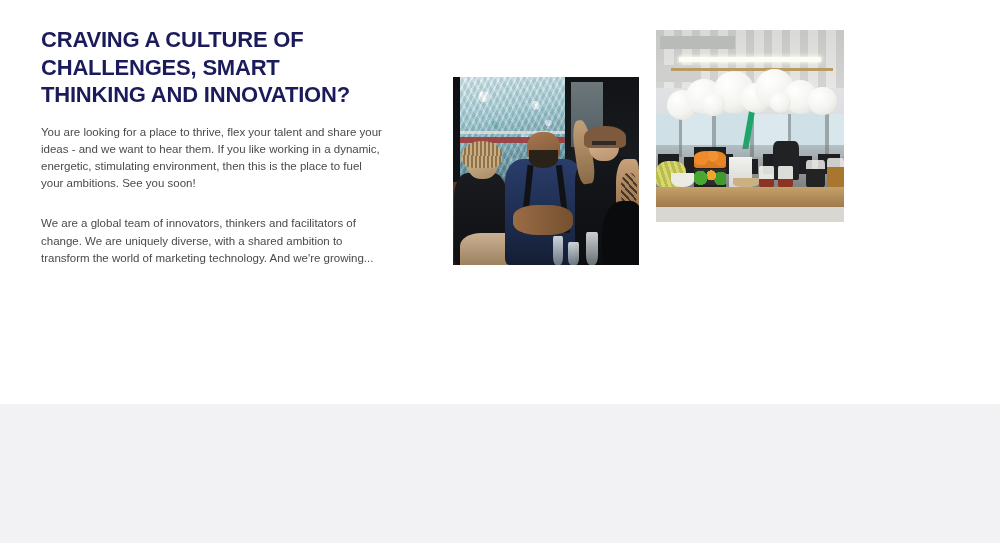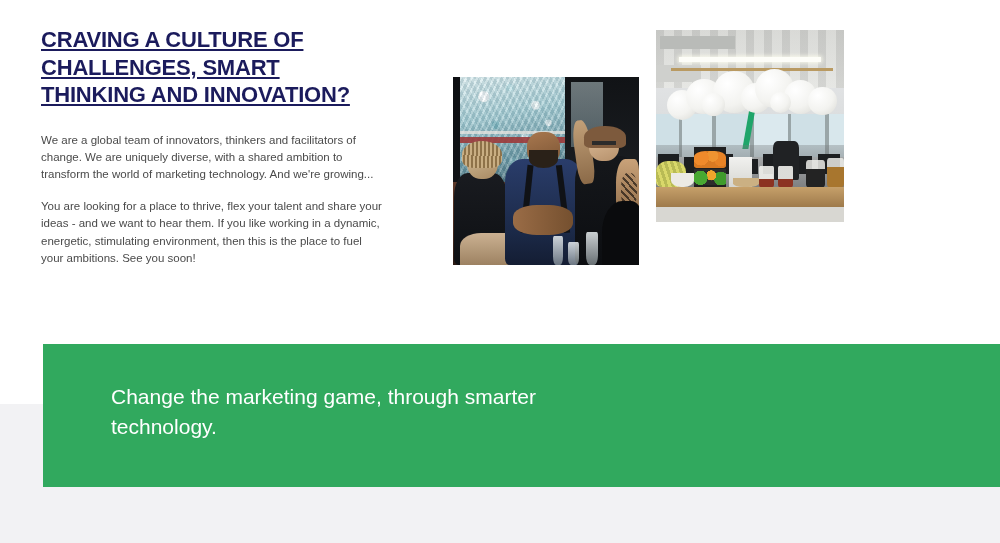--- a/index.html
+++ b/index.html
@@ -40,21 +40,20 @@
   }
   .headline {
     margin: 0;
     font-size: 22px;
     line-height: 27.5px;
     font-weight: bold;
     letter-spacing: -0.2px;
     color: #1b1b5c;
     text-transform: uppercase;
     font-family: "Liberation Sans", sans-serif;
-    text-decoration: underline;
   }
   .body-para {
     margin: 0;
     font-size: 11.5px;
     line-height: 17.2px;
     color: #4a4a4a;
     font-family: "Liberation Sans", sans-serif;
   }
   .para-1 { margin-top: 23px; }
   .para-2 { margin-top: 15px; }
@@ -651,22 +650,22 @@
 </style>
 </head>
 <body>
 
 <div class="page">
 
   <div class="gray-band"></div>
 
   <div class="text-col">
     <h1 class="headline">Craving a culture of challenges, smart thinking and innovation?</h1>
+    <p class="body-para para-2">You are looking for a place to thrive, flex your talent and share your ideas - and we want to hear them. If you like working in a dynamic, energetic, stimulating environment, then this is the place to fuel your ambitions. See you soon!</p>
     <p class="body-para para-1">We are a global team of innovators, thinkers and facilitators of change. We are uniquely diverse, with a shared ambition to transform the world of marketing technology. And we're growing...</p>
-    <p class="body-para para-2">You are looking for a place to thrive, flex your talent and share your ideas - and we want to hear them. If you like working in a dynamic, energetic, stimulating environment, then this is the place to fuel your ambitions. See you soon!</p>
   </div>
 
   <div class="photo photo-people" aria-label="Three colleagues sitting on a couch laughing together in a lounge">
     <div class="photo-inner">
       <div class="lounge-bg"></div>
       <div class="lounge-window"></div>
       <div class="lounge-rail2"></div>
       <div class="lounge-rail"></div>
       <div class="lounge-dark-right"></div>
       <div class="lounge-couch"></div>
@@ -751,17 +750,14 @@
         <div class="ci basket"></div>
         <div class="ci jarA"></div>
         <div class="ci jarB"></div>
         <div class="ci jarC"></div>
         <div class="ci jarD"></div>
       </div>
     </div>
   </div>
 
 
-  <div class="green-banner">
-    <p class="banner-text">Change the marketing game, through smarter technology.</p>
-  </div>
 
 </div>
 
 </body></html>

